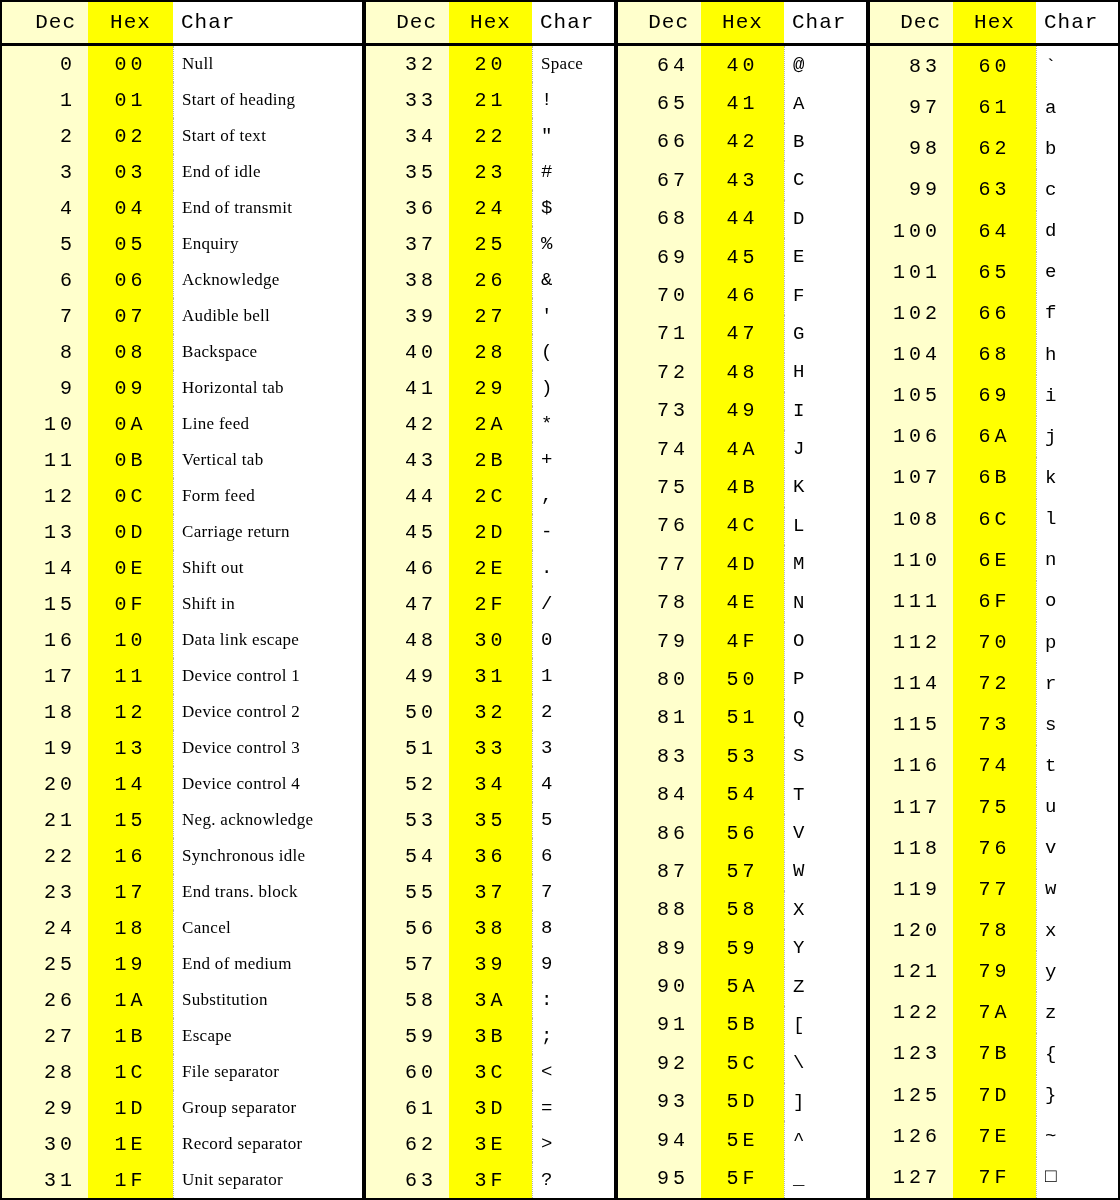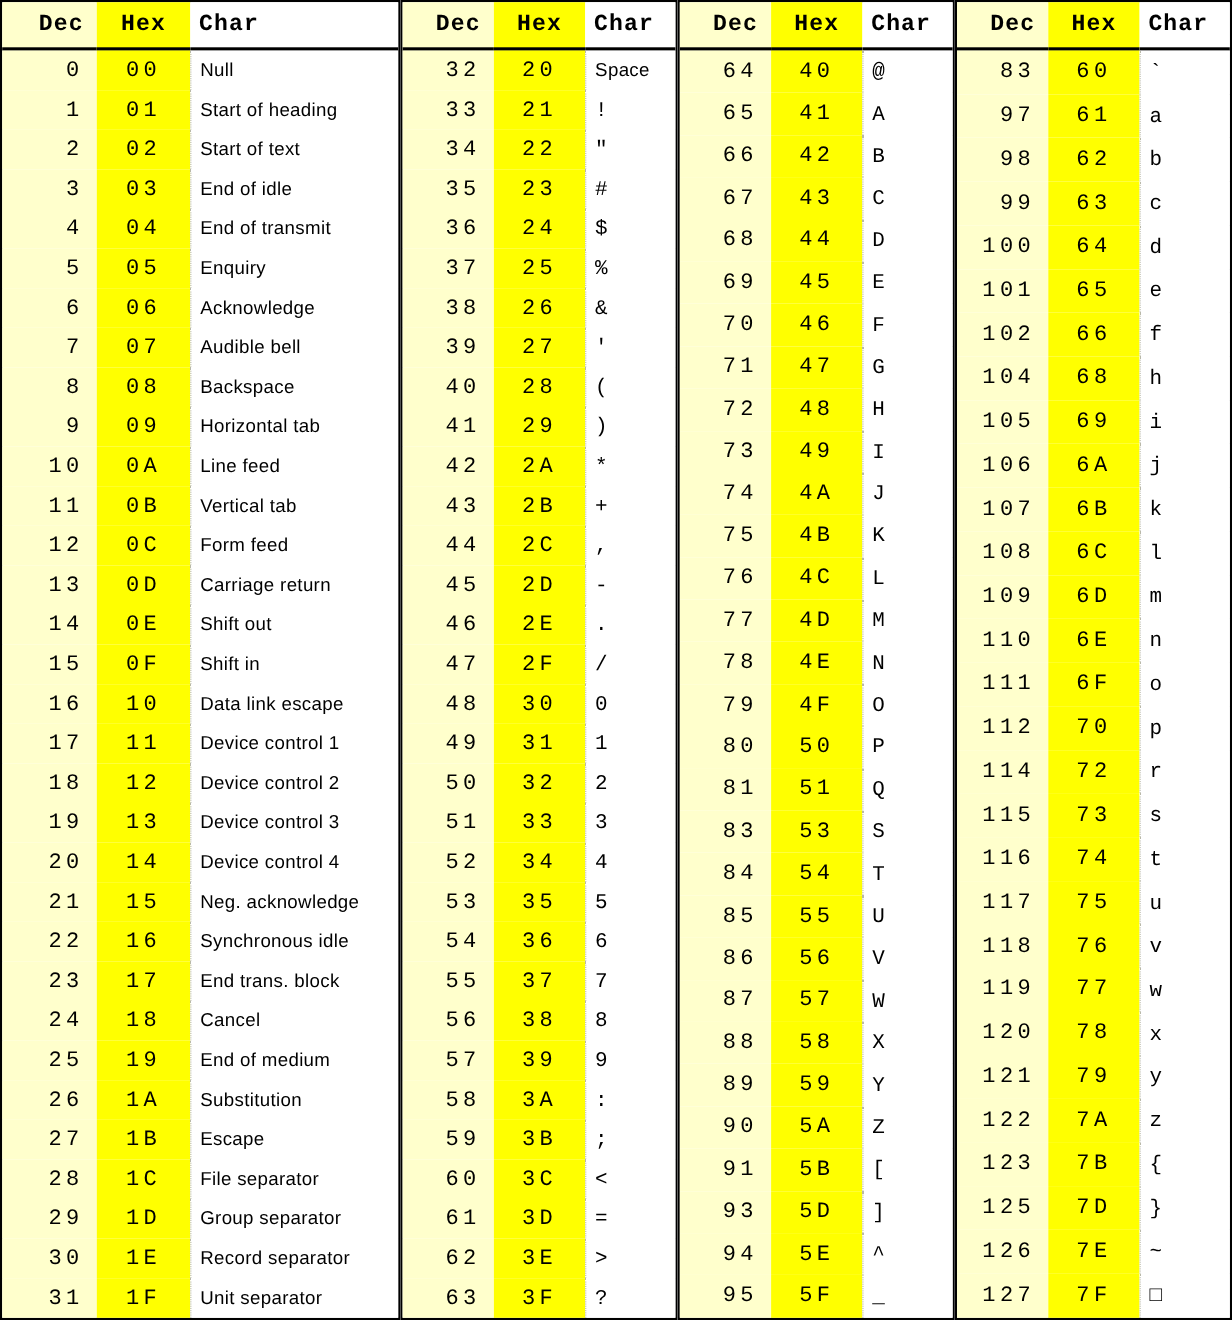--- a/index.html
+++ b/index.html
@@ -27,21 +27,21 @@
     padding: 0;
     vertical-align: middle;
     white-space: nowrap;
     overflow: hidden;
     color: #000000;
   }
   .grp th {
     height: 41px;
     border-bottom: 3px solid #000000;
     font-family: "Liberation Mono", "DejaVu Sans Mono", monospace;
-    font-weight: bold;
+    font-weight: normal;
     font-size: 21px;
     letter-spacing: 1px;
   }
   .grp td {
     height: 36px;
   }
   .dec {
     background: var(--dec-bg, #FFFFCC);
     text-align: right;
   }
@@ -59,21 +59,21 @@
   td.dec, td.hex {
     font-family: "Liberation Mono", "DejaVu Sans Mono", monospace;
     font-size: 20px;
     letter-spacing: 4px;
   }
   td.char.glyph {
     font-family: "Liberation Mono", "DejaVu Sans Mono", "DejaVu Sans", monospace;
     font-size: 19px;
   }
   td.char.desc {
-    font-family: Liberation Sans, sans-serif;
+    font-family: Liberation Serif, serif;
     font-size: 17px;
     letter-spacing: 0.3px;
   }
   
   .g1 .c-dec { width: 86px; }
   .g1 .c-hex { width: 85px; }
   .g1 .c-char { width: 189px; }
   .gn .c-dec { width: 83px; }
   .gn .c-hex { width: 83px; }
   .gn .c-char { width: 82px; }
@@ -627,25 +627,20 @@
     <td class="hex">53</td>
     <td class="char glyph">S</td>
   </tr>
 
   <tr>
     <td class="dec">84</td>
     <td class="hex">54</td>
     <td class="char glyph">T</td>
   </tr>
 
-  <tr>
-    <td class="dec">85</td>
-    <td class="hex">55</td>
-    <td class="char glyph">U</td>
-  </tr>
 
   <tr>
     <td class="dec">86</td>
     <td class="hex">56</td>
     <td class="char glyph">V</td>
   </tr>
 
   <tr>
     <td class="dec">87</td>
     <td class="hex">57</td>
@@ -669,20 +664,25 @@
     <td class="hex">5A</td>
     <td class="char glyph">Z</td>
   </tr>
 
   <tr>
     <td class="dec">91</td>
     <td class="hex">5B</td>
     <td class="char glyph">[</td>
   </tr>
 
+  <tr>
+    <td class="dec">92</td>
+    <td class="hex">5C</td>
+    <td class="char glyph">\</td>
+  </tr>
 
   <tr>
     <td class="dec">93</td>
     <td class="hex">5D</td>
     <td class="char glyph">]</td>
   </tr>
 
   <tr>
     <td class="dec">94</td>
     <td class="hex">5E</td>
@@ -777,25 +777,20 @@
     <td class="hex">6B</td>
     <td class="char glyph">k</td>
   </tr>
 
   <tr>
     <td class="dec">108</td>
     <td class="hex">6C</td>
     <td class="char glyph">l</td>
   </tr>
 
-  <tr>
-    <td class="dec">109</td>
-    <td class="hex">6D</td>
-    <td class="char glyph">m</td>
-  </tr>
 
   <tr>
     <td class="dec">110</td>
     <td class="hex">6E</td>
     <td class="char glyph">n</td>
   </tr>
 
   <tr>
     <td class="dec">111</td>
     <td class="hex">6F</td>

